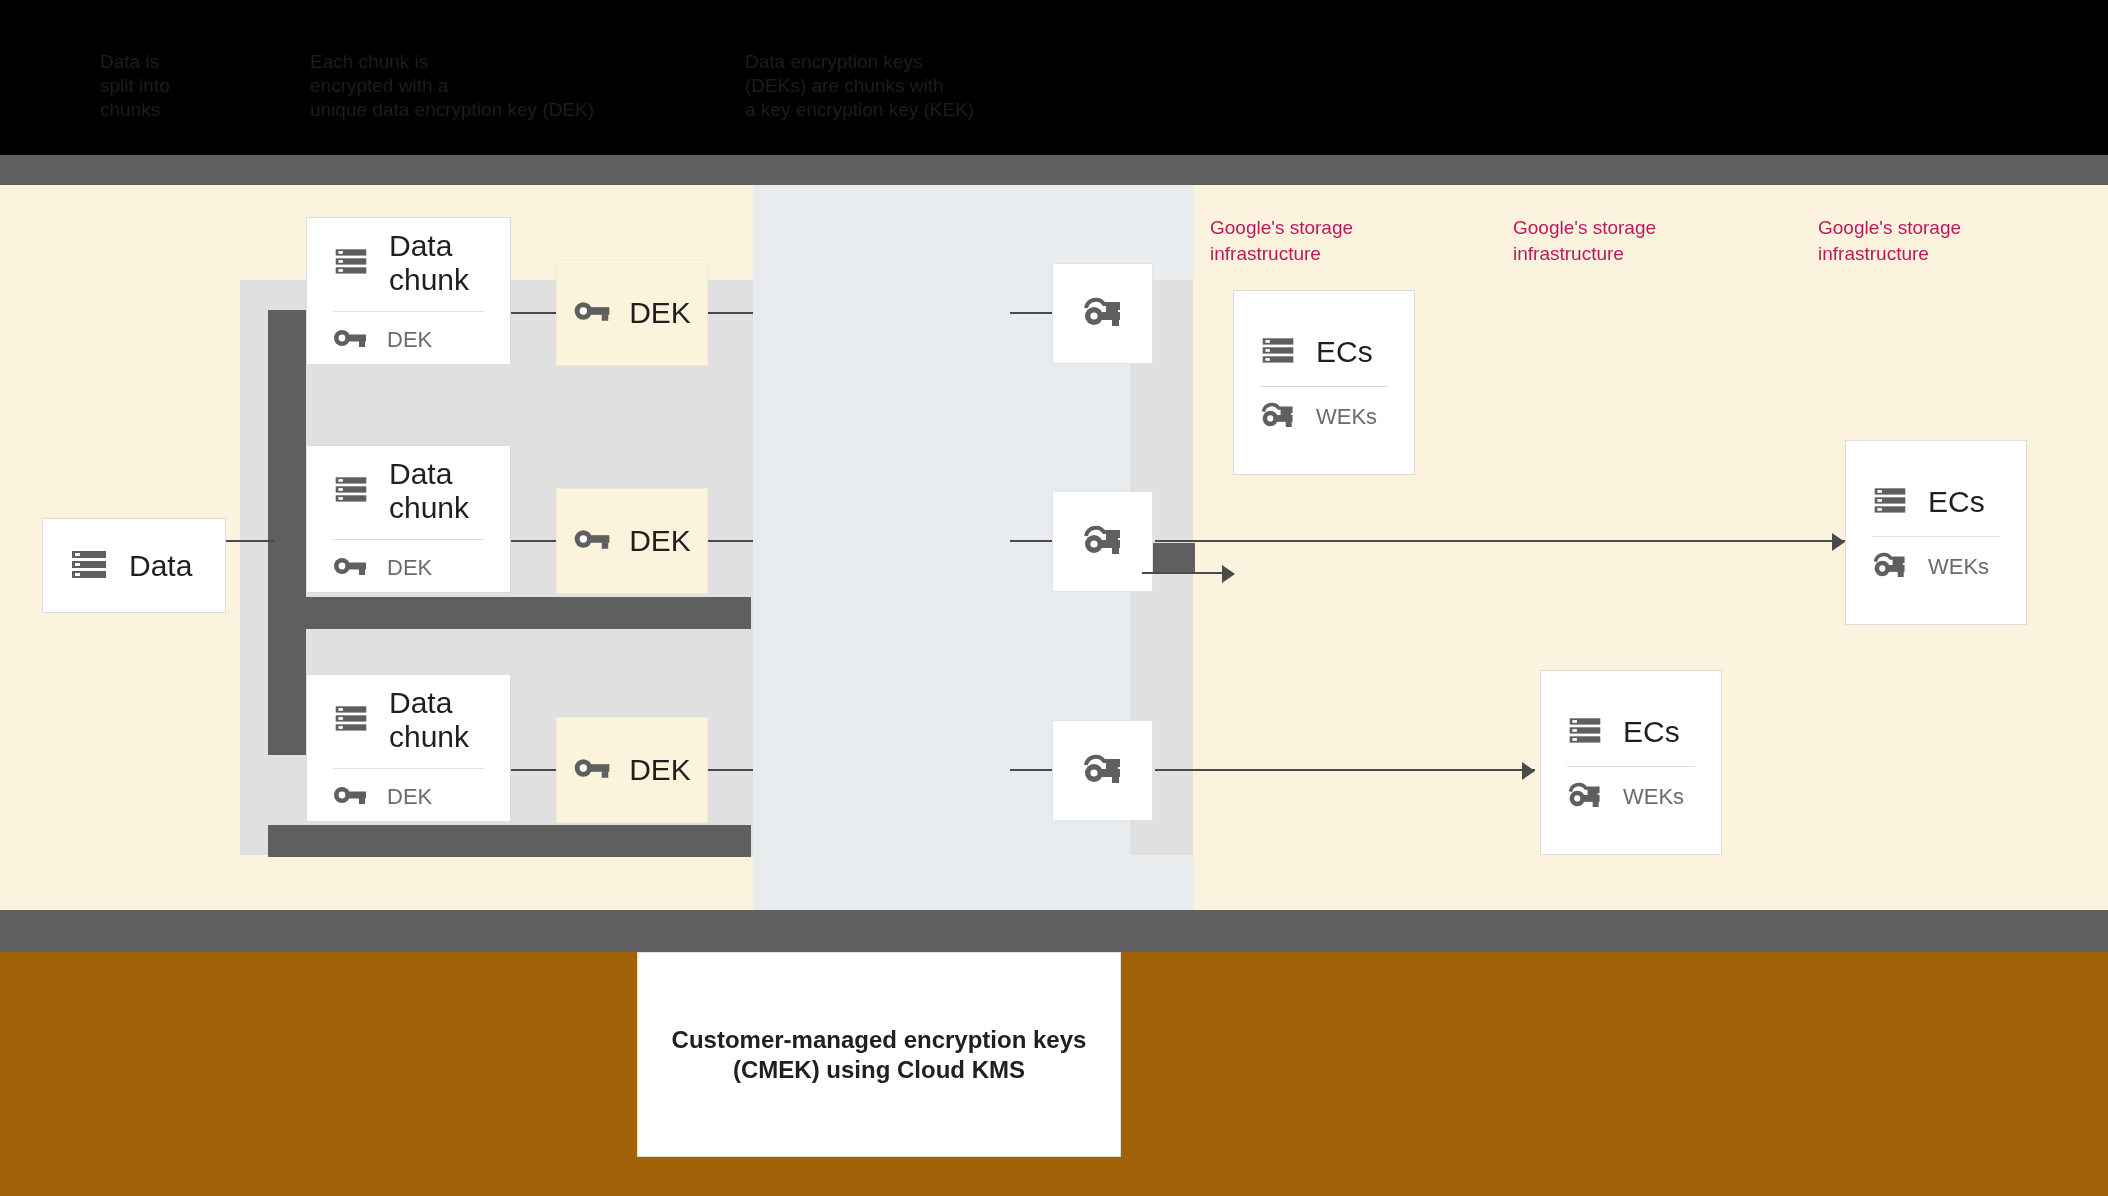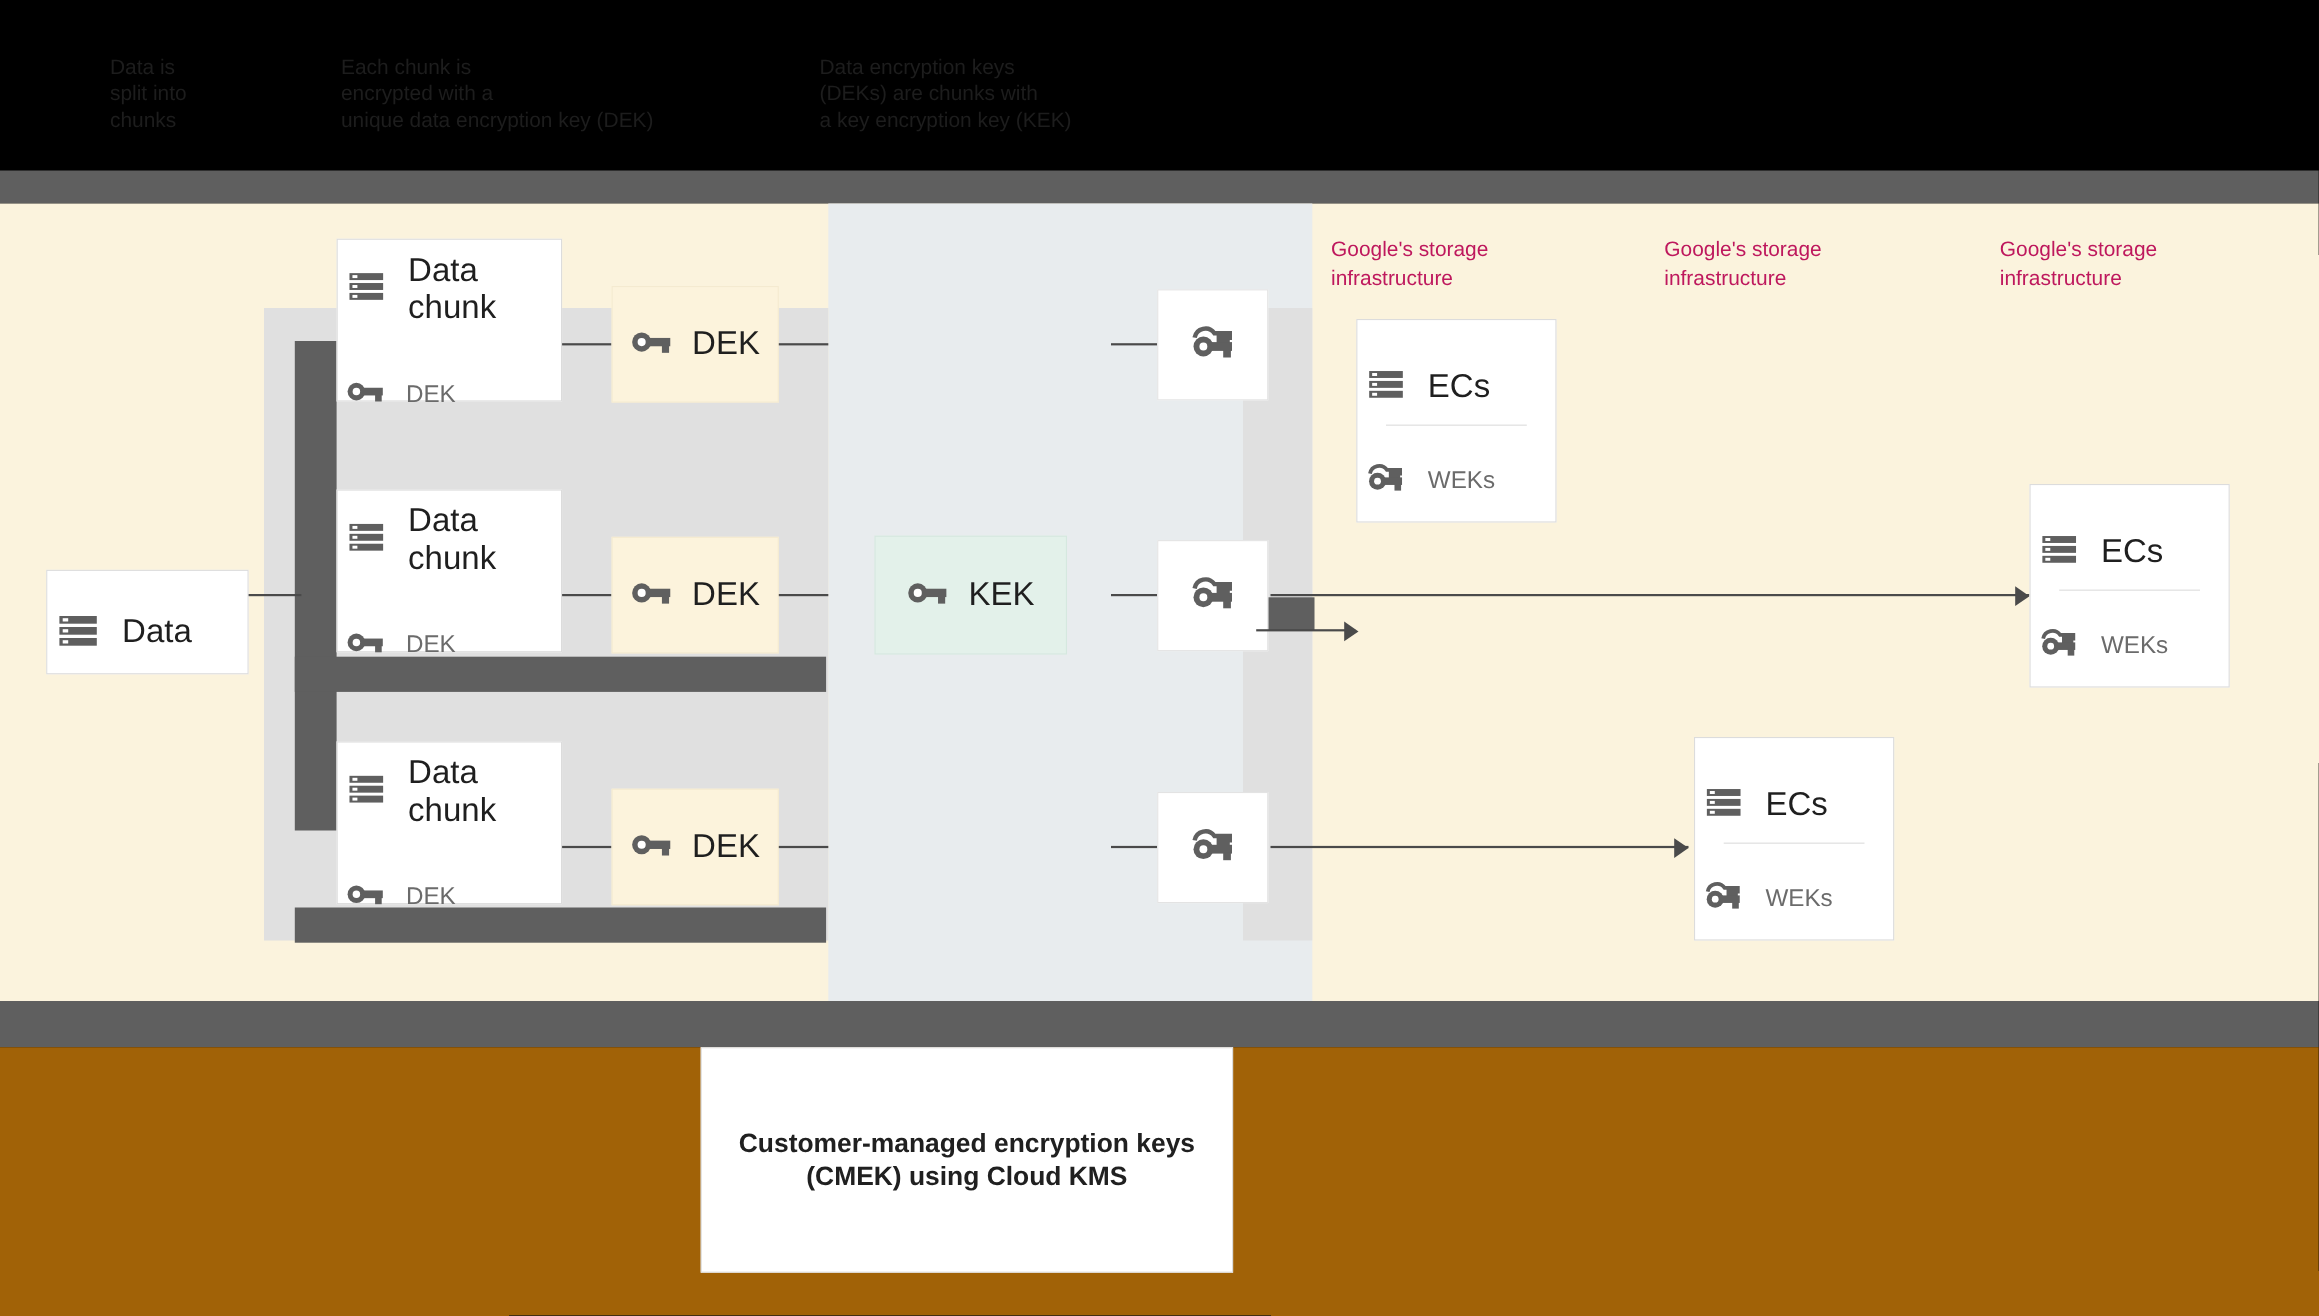--- a/index.html
+++ b/index.html
@@ -58,22 +58,21 @@
   .rail-h3 { left: 1100px; top: 358px; width: 95px; height: 30px; }
 
   
   .card {
     position: absolute; background: #fff;
     border: 1px solid #dcdcdc;
     display: flex; flex-direction: column; justify-content: center;
   }
   .card-row {
     display: flex; align-items: center; gap: 20px;
-    padding: 0 8px;
-    margin-top: 19px;
+    padding: 0 26px;
   }
   .card-divider {
     height: 1px; background: #dcdcdc; margin: 14px 26px;
   }
   .card-title {
     font-size: 30px; color: #1f1f1f; line-height: 34px;
   }
   .card-sub {
     font-size: 22px; color: #6b6b6b;
   }
@@ -306,31 +305,20 @@
           <rect x="26" y="15" width="6" height="6" fill="#5f5f5f"></rect>
         </svg>
       </span>
       <span class="keybox-label">DEK</span>
     </div>
 
     <div class="line" style="left:708px; top:127px; width:45px;"></div>
     <div class="line" style="left:708px; top:355px; width:45px;"></div>
     <div class="line" style="left:708px; top:584px; width:45px;"></div>
 
-    <div class="keybox box-kek" style="left:795px; top:302px; width:175px; height:108px;">
-      <span class="ico">
-        <svg width="38" height="26" viewBox="0 0 34 24">
-          <circle cx="9" cy="12" r="8" fill="#5f5f5f"></circle>
-            <circle cx="9" cy="12" r="3.4" fill="#fff"></circle>
-          <rect x="13" y="8.5" width="20" height="7" fill="#5f5f5f"></rect>
-          <rect x="26" y="15" width="6" height="6" fill="#5f5f5f"></rect>
-        </svg>
-      </span>
-      <span class="keybox-label">KEK</span>
-    </div>
 
     <div class="line" style="left:1010px; top:127px; width:42px;"></div>
     <div class="line" style="left:1010px; top:355px; width:42px;"></div>
     <div class="line" style="left:1010px; top:584px; width:42px;"></div>
 
     <div class="keybox box-wek" style="left:1052px; top:78px; width:101px; height:101px;">
       <span class="ico">
         <svg width="42" height="32" viewBox="0 0 42 32">
           <path d="M4 12 A10 10 0 0 1 22 8 L36 8 L36 12 L26 12 L26 15 L36 15" fill="none" stroke="#5f5f5f" stroke-width="4"></path>
           <circle cx="12" cy="20" r="9" fill="#5f5f5f"></circle>

